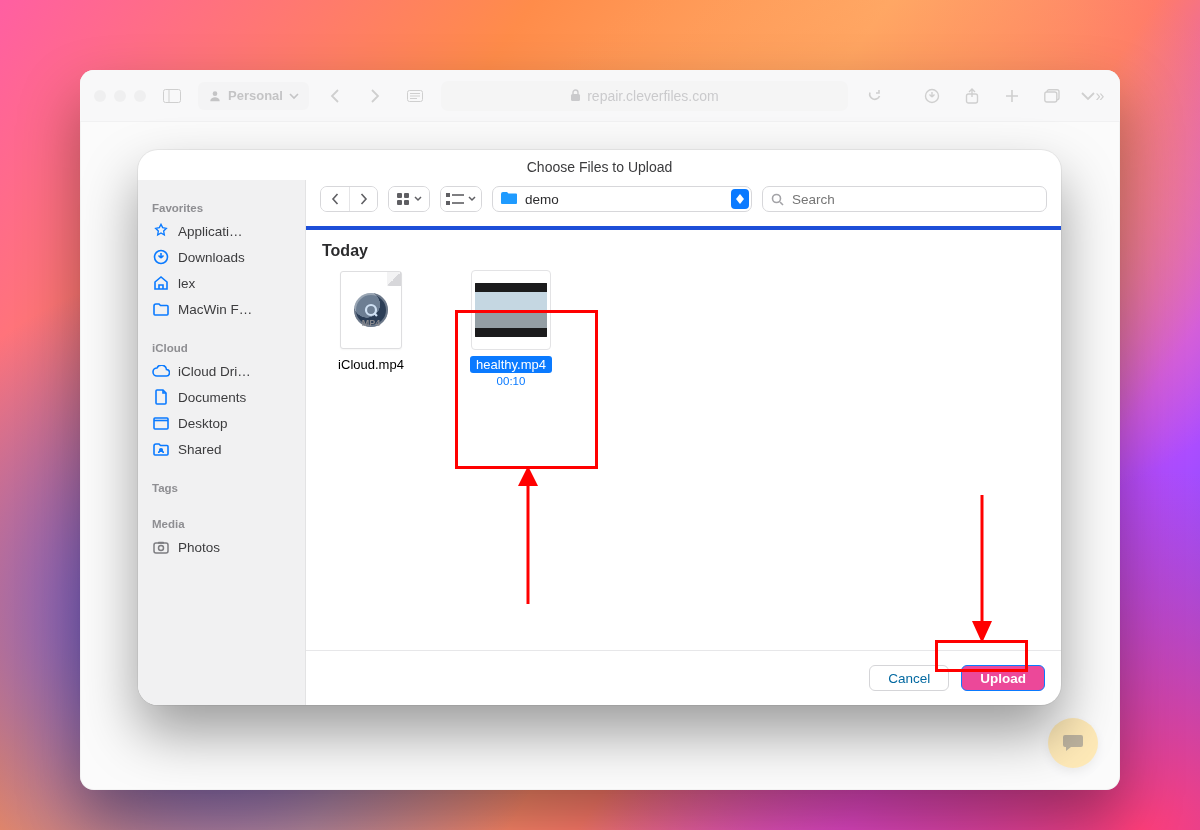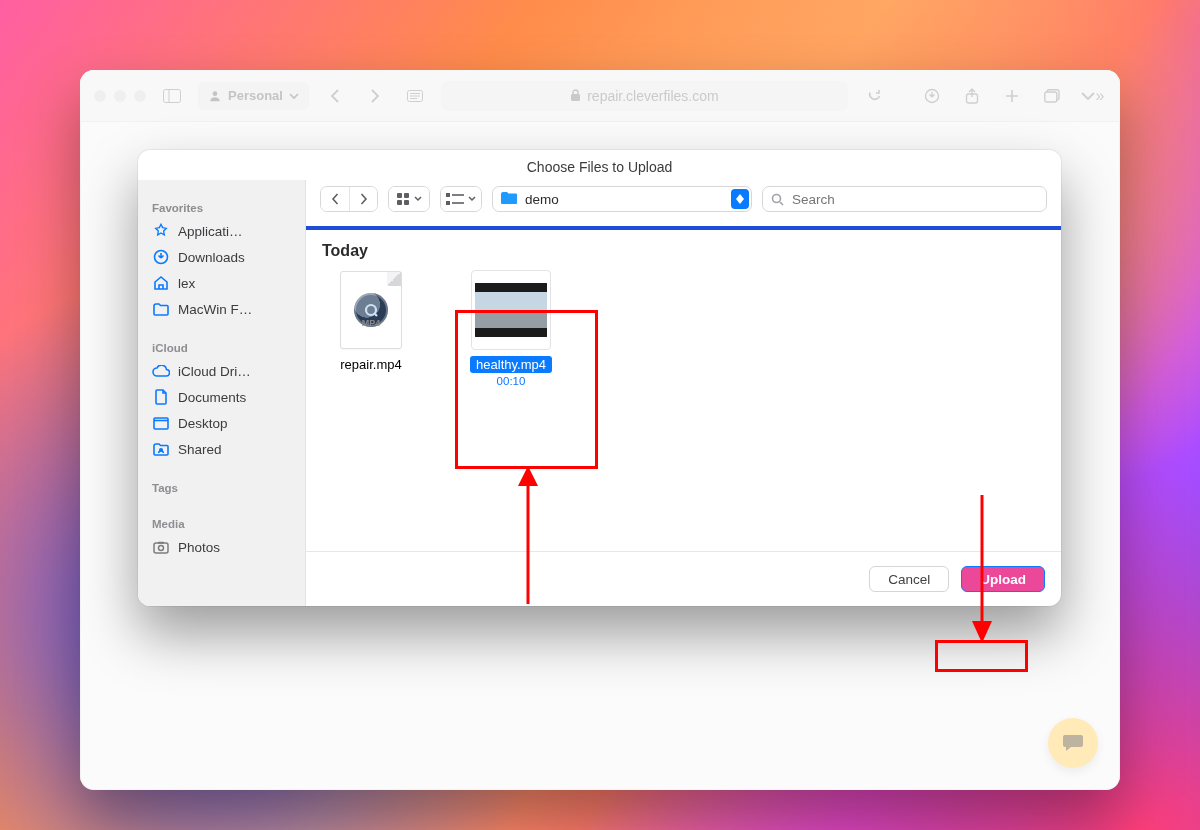--- a/index.html
+++ b/index.html
@@ -72,23 +72,23 @@
     background:#ffcb4f;
     display:flex; align-items:center; justify-content:center;
     box-shadow:0 4px 10px rgba(0,0,0,.15);
     color:#5a4310;
   }
 
   
   .dialog {
     position: absolute;
     left: 138px; top: 150px;
-    width: 923px; height: 456px;
+    width: 923px; height: 555px;
     background: #fff;
-    border-radius: 12px;
+    border-radius: 20px;
     box-shadow: 0 28px 55px rgba(0,0,0,.38), 0 0 0 1px rgba(0,0,0,.05);
     overflow: hidden;
     display:flex; flex-direction:column;
   }
   .dialog-title {
     text-align:center; font-size:14px; color:#3b3b3d;
     padding: 9px 0 5px; font-weight:500;
   }
   .dialog-body {
     flex:1; display:flex; min-height:0;
@@ -219,21 +219,21 @@
     background:#0a7aff; color:#fff;
   }
   .duration { font-size:11.5px; color:#0a7aff; margin-top:2px;}
   .footer {
     border-top:1px solid #e7e7e9;
     padding: 14px 16px;
     display:flex; justify-content:flex-end; gap:12px;
   }
   .btn {
     height:26px; padding:0 18px; border-radius:6px; font-size:13.5px;
-    border:1px solid #d5d5d8; background:#fff; color:#404040; cursor:pointer;
+    border:1px solid #d5d5d8; background:#fff; color:#0369a1; cursor:pointer;
   }
   .btn.primary {
     background:#ec4899; border-color:#0a7aff; color:#fff; font-weight:700;
   }
 
   
   .anno {
     position:absolute; pointer-events:none;
   }
   .anno-box { border:3px solid #ff0000; }
@@ -504,21 +504,21 @@
               <div class="doc-page">
                 <div class="qt-badge">
                   <svg width="16" height="16" viewBox="0 0 16 16" fill="currentColor">
                       <circle cx="8" cy="8" r="5" fill="none" stroke="currentColor" stroke-width="2.2"></circle>
                       <path d="M11 11l3 3" stroke="currentColor" stroke-width="2.2"></path>
                     </svg>
                 </div>
                 <span class="mp4-label">MP4</span>
               </div>
             </div>
-            <span class="file-name">repair.mp4</span>
+            <span class="file-name">iCloud.mp4</span>
           </div>
 
           <div class="file-item selected" style="left:140px; top:4px">
             <div class="thumb">
               <div class="vid-frame">
                 <div class="bar"></div>
                 <div class="photo"></div>
                 <div class="bar"></div>
               </div>
             </div>

